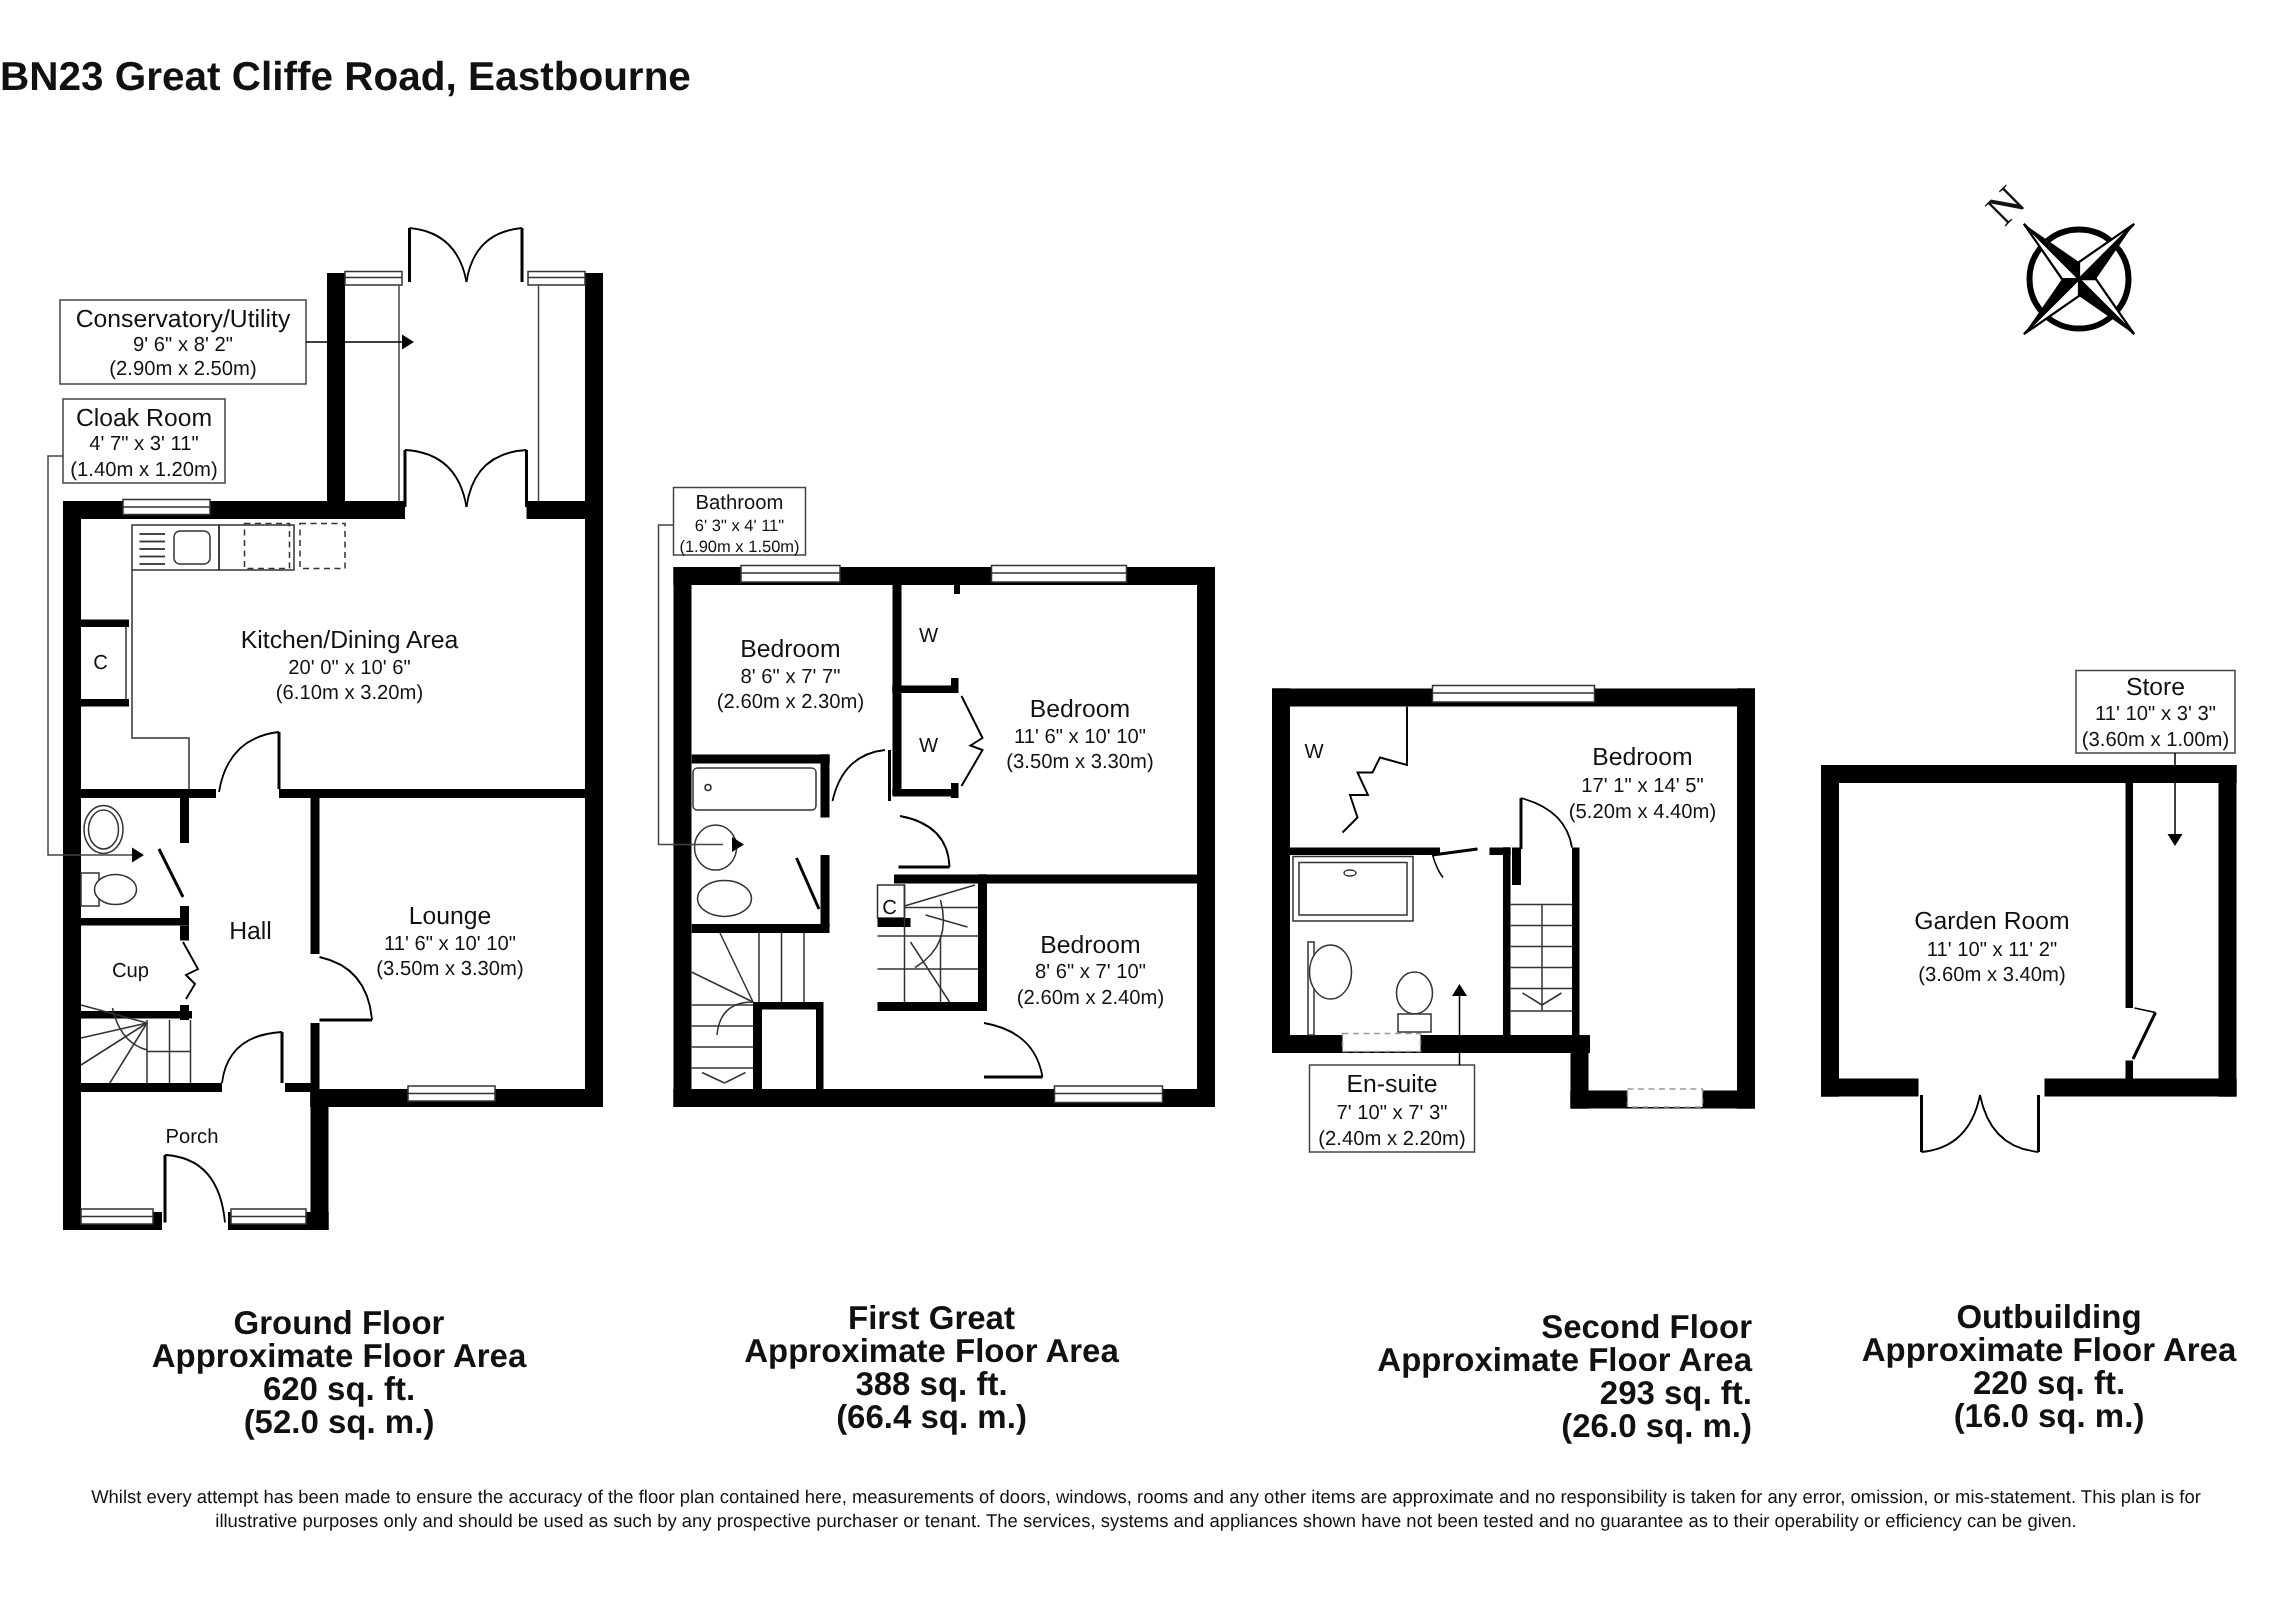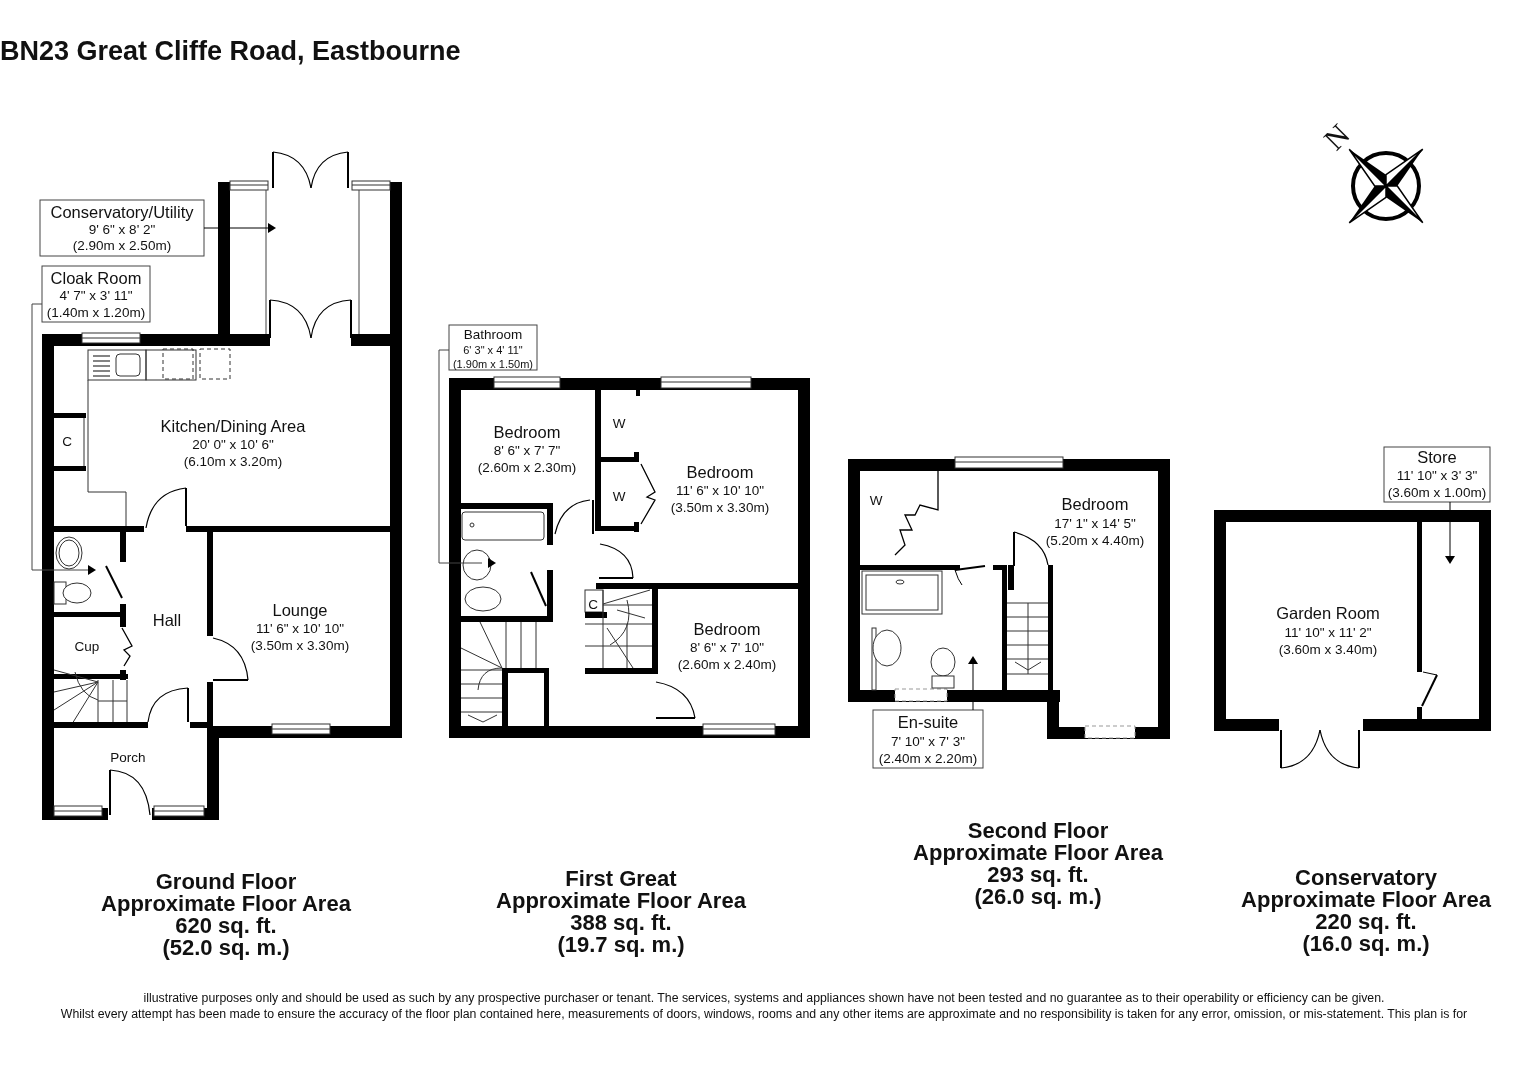--- a/index.html
+++ b/index.html
@@ -358,31 +358,31 @@
 <div class="area" style="left:96px;top:871px;">
   <div>Ground Floor</div>
   <div>Approximate Floor Area</div>
   <div>620 sq. ft.</div>
   <div>(52.0 sq. m.)</div>
 </div>
 <div class="area" style="left:491px;top:868px;">
   <div>First Great</div>
   <div>Approximate Floor Area</div>
   <div>388 sq. ft.</div>
-  <div>(19.7 sq. m.)</div>
-</div>
-<div class="area" style="left:908px;top:820px;">
+  <div>(66.4 sq. m.)</div>
+</div>
+<div class="area" style="left:908px;top:874px;text-align:right;">
   <div>Second Floor</div>
   <div>Approximate Floor Area</div>
   <div>293 sq. ft.</div>
   <div>(26.0 sq. m.)</div>
 </div>
 <div class="area" style="left:1236px;top:867px;">
-  <div>Conservatory</div>
+  <div>Outbuilding</div>
   <div>Approximate Floor Area</div>
   <div>220 sq. ft.</div>
   <div>(16.0 sq. m.)</div>
 </div>
 
 <div class="disclaimer">
+  <div>Whilst every attempt has been made to ensure the accuracy of the floor plan contained here, measurements of doors, windows, rooms and any other items are approximate and no responsibility is taken for any error, omission, or mis-statement. This plan is for</div>
   <div>illustrative purposes only and should be used as such by any prospective purchaser or tenant. The services, systems and appliances shown have not been tested and no guarantee as to their operability or efficiency can be given.</div>
-  <div>Whilst every attempt has been made to ensure the accuracy of the floor plan contained here, measurements of doors, windows, rooms and any other items are approximate and no responsibility is taken for any error, omission, or mis-statement. This plan is for</div>
 </div>
 
 </body></html>

